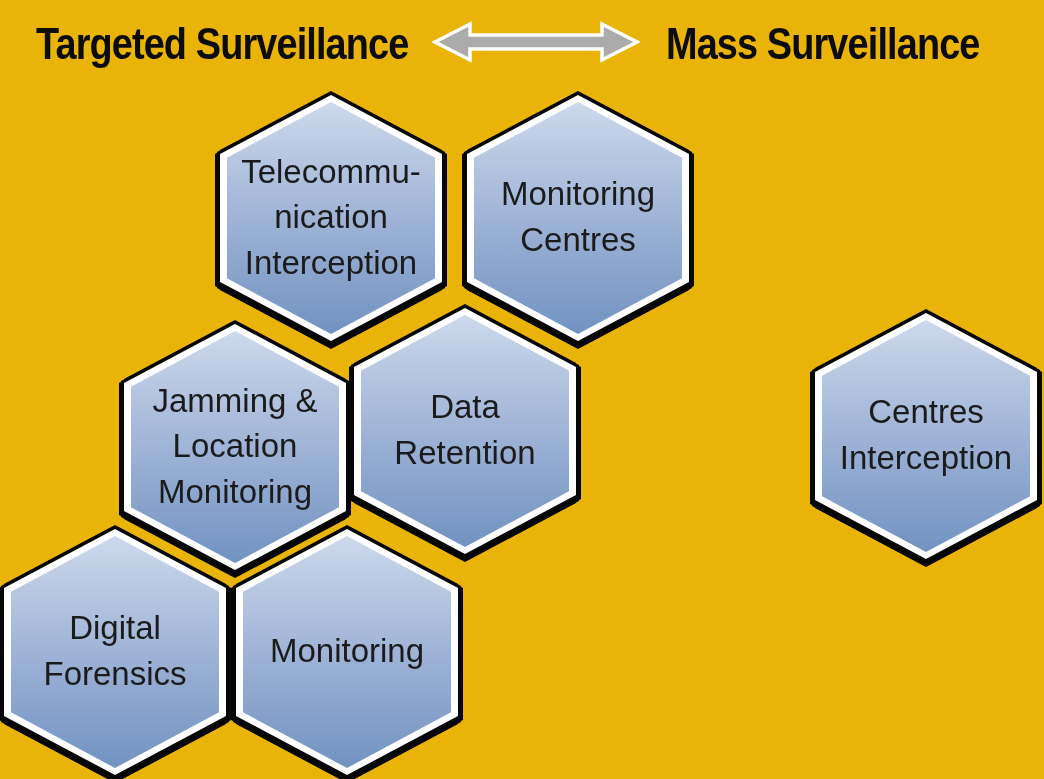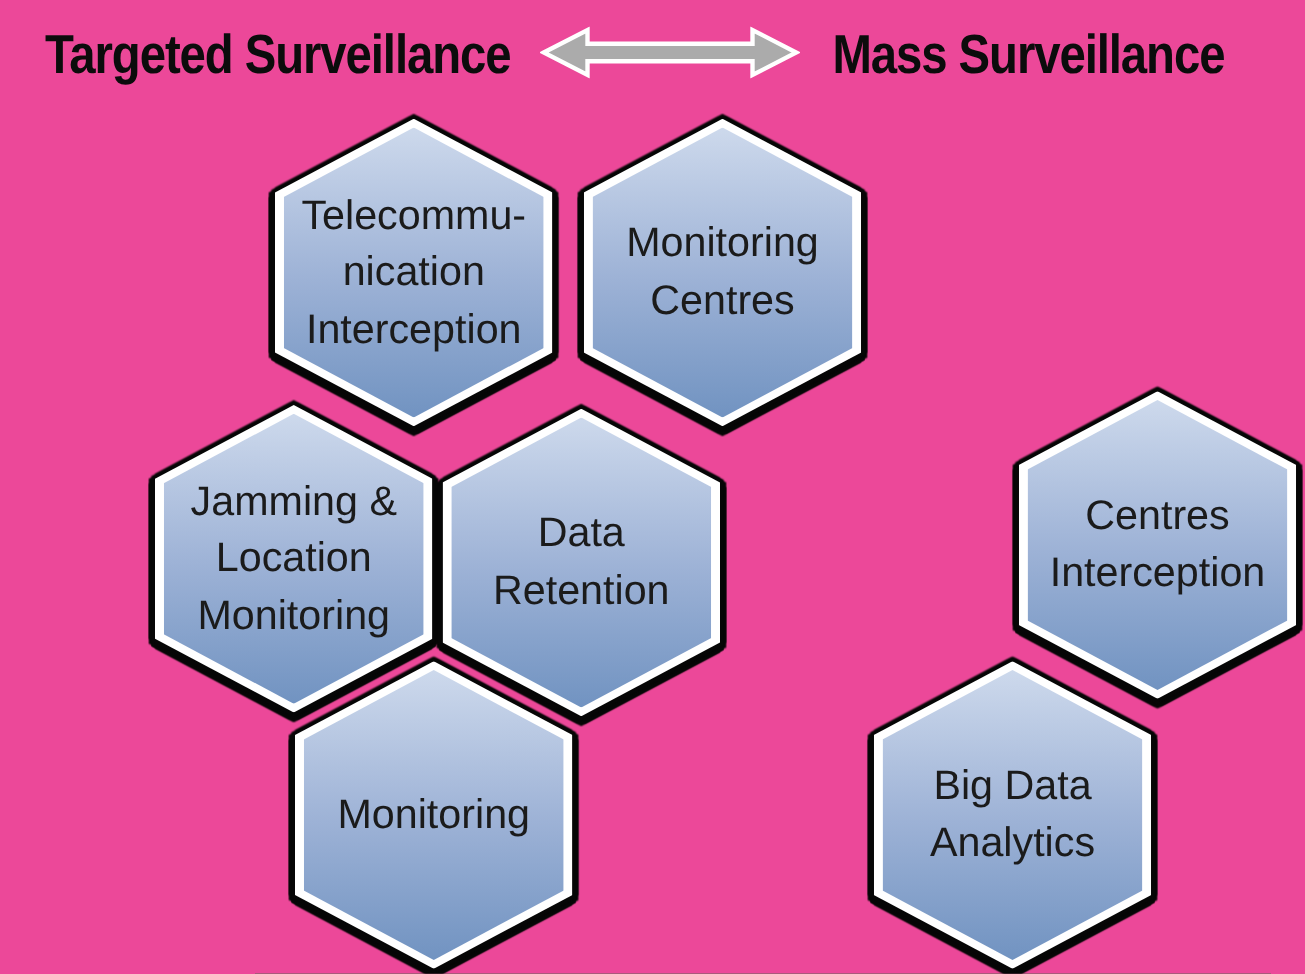--- a/index.html
+++ b/index.html
@@ -8,21 +8,21 @@
     width: 1044px;
     height: 779px;
     overflow: hidden;
     background: #4a7150;
     font-family: "Liberation Sans", sans-serif;
   }
   .canvas {
     position: relative;
     width: 1044px;
     height: 779px;
-    background: #ec4899;
+    background: #eab308;
   }
 
   
   .hdr-label {
     position: absolute;
     top: 22px;
     font-size: 44px;
     font-weight: 700;
     line-height: 1;
     color: #0c0c0c;
@@ -117,51 +117,51 @@
   <div class="hex r2" style="left:124px;top:324px">
     <div class="hex-white">
       <div class="hex-fill">
         <span class="hex-label">Jamming &amp;
 Location
 Monitoring</span>
       </div>
     </div>
   </div>
 
-  <div class="hex r2" style="left:354px;top:327px">
+  <div class="hex r2" style="left:354px;top:308px">
     <div class="hex-white">
       <div class="hex-fill">
         <span class="hex-label">Data
 Retention</span>
       </div>
     </div>
   </div>
 
 
   <div class="hex r2" style="left:815px;top:313px">
     <div class="hex-white">
       <div class="hex-fill">
         <span class="hex-label">Centres
 Interception</span>
       </div>
     </div>
   </div>
 
+  <div class="hex r3" style="left:4px;top:529px">
+    <div class="hex-white">
+      <div class="hex-fill">
+        <span class="hex-label">Digital
+Forensics</span>
+      </div>
+    </div>
+  </div>
 
   <div class="hex r3" style="left:236px;top:529px">
     <div class="hex-white">
       <div class="hex-fill">
         <span class="hex-label">Monitoring</span>
       </div>
     </div>
   </div>
 
 
-  <div class="hex r3" style="left:699px;top:529px">
-    <div class="hex-white">
-      <div class="hex-fill">
-        <span class="hex-label">Big Data
-Analytics</span>
-      </div>
-    </div>
-  </div>
 
 </div>
 
 </body></html>

